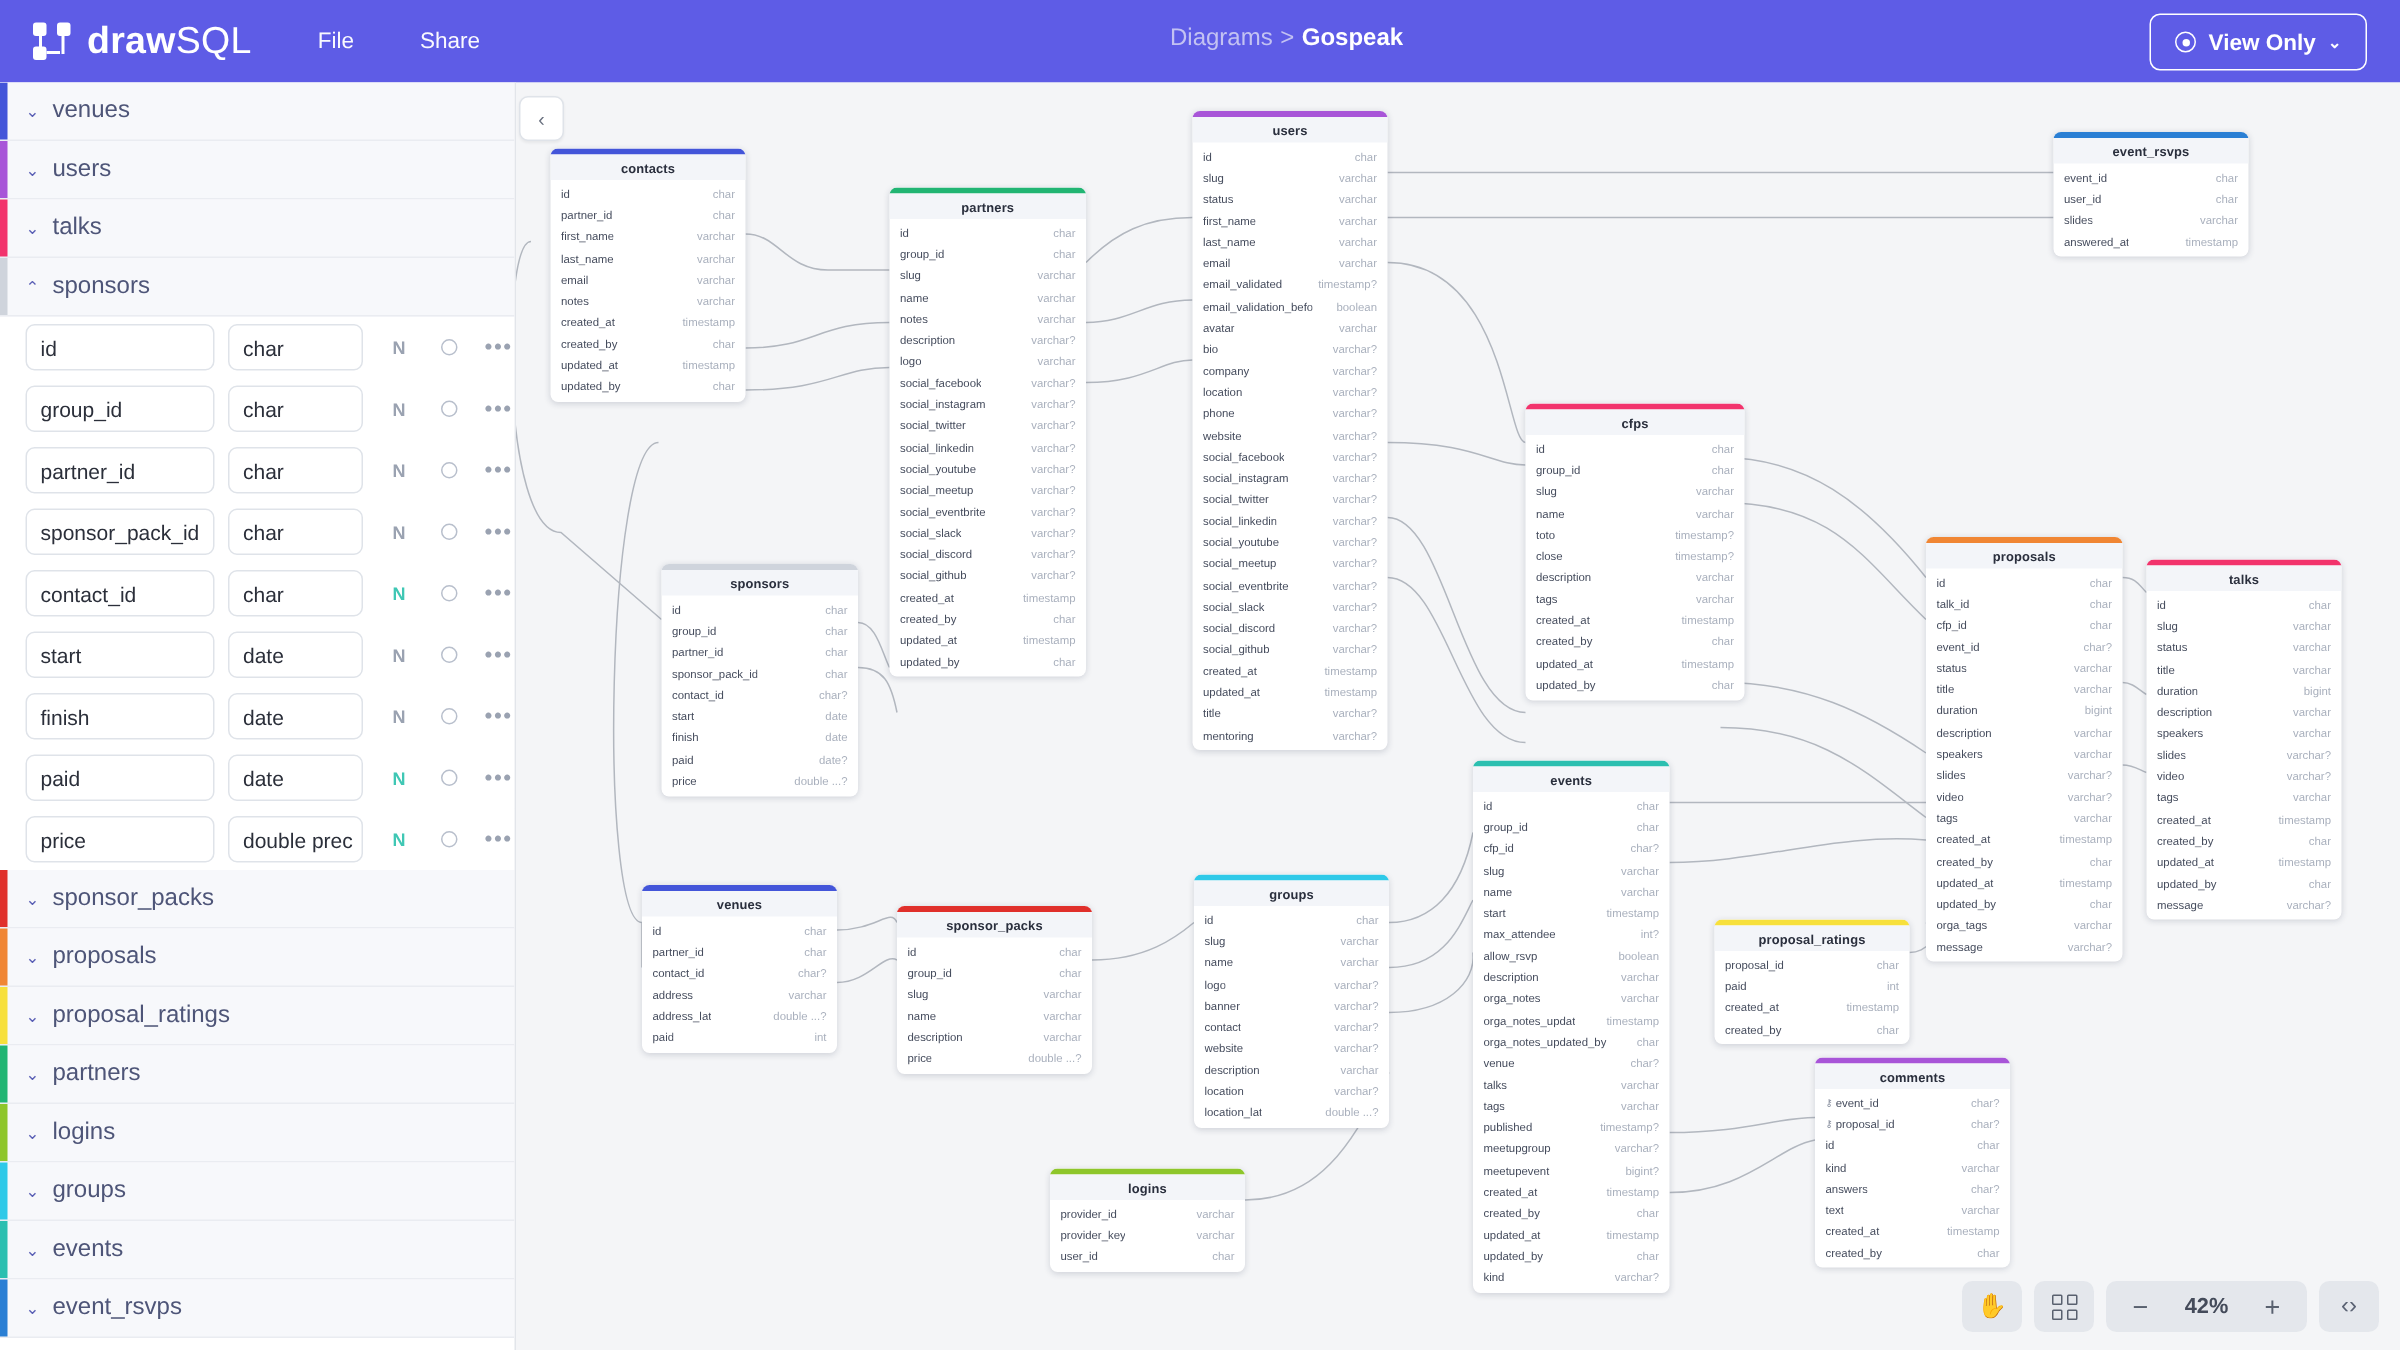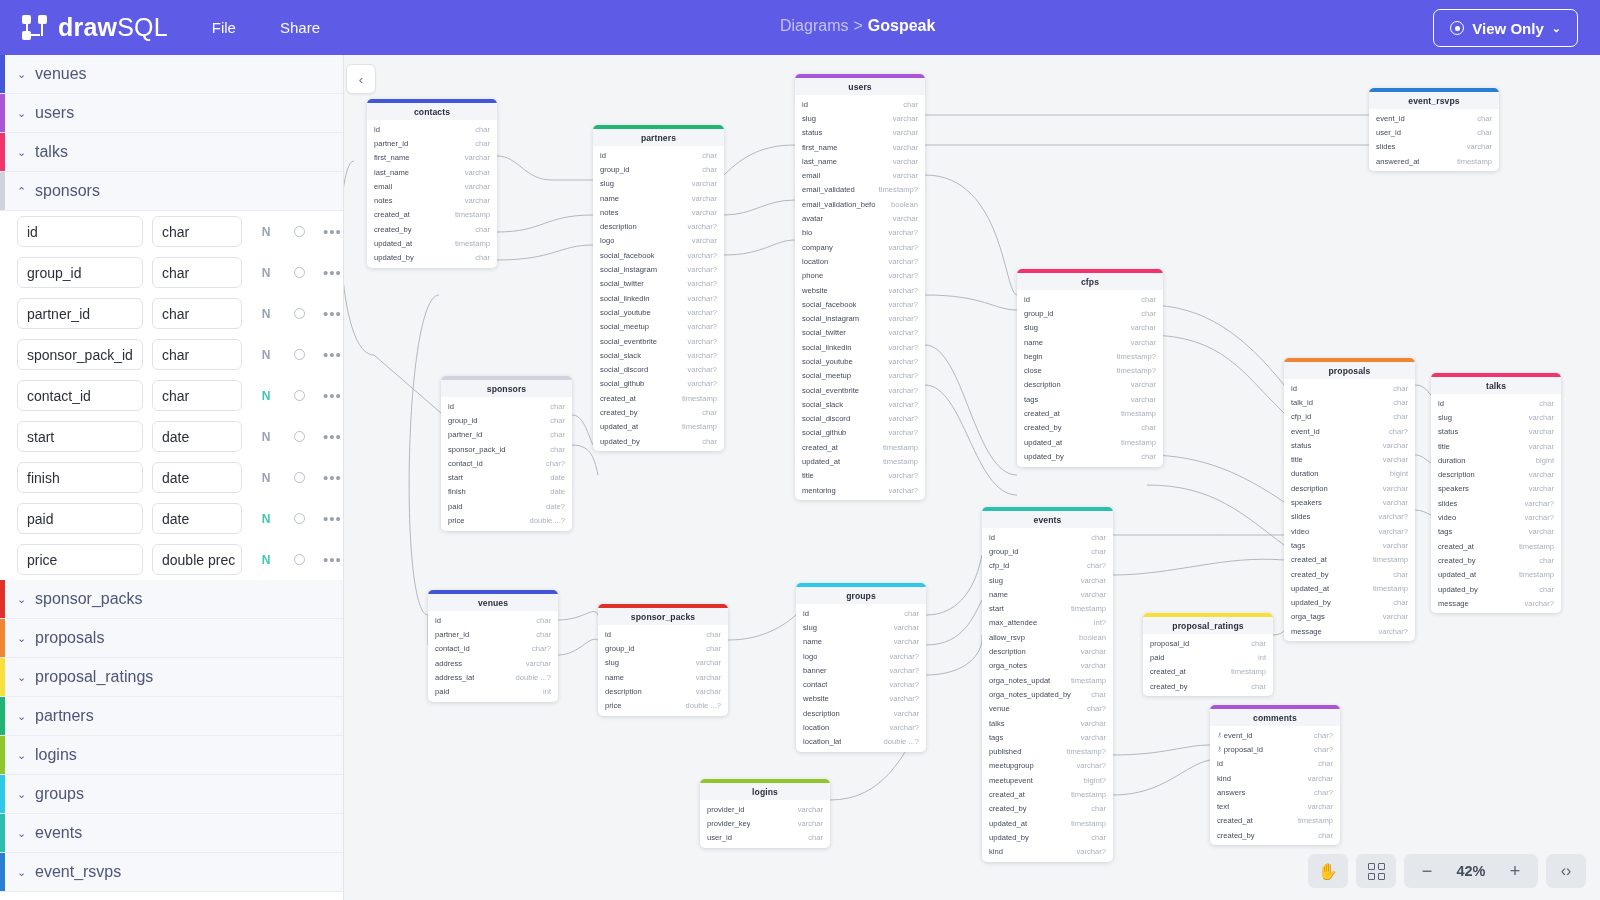--- a/index.html
+++ b/index.html
@@ -746,21 +746,21 @@
           <span class="rtype">varchar</span>
         </div>
         <div class="row">
           <span class="rname">
             <span>name</span>
           </span>
           <span class="rtype">varchar</span>
         </div>
         <div class="row">
           <span class="rname">
-            <span>begin</span>
+            <span>toto</span>
           </span>
           <span class="rtype">timestamp?</span>
         </div>
         <div class="row">
           <span class="rname">
             <span>close</span>
           </span>
           <span class="rtype">timestamp?</span>
         </div>
         <div class="row">

